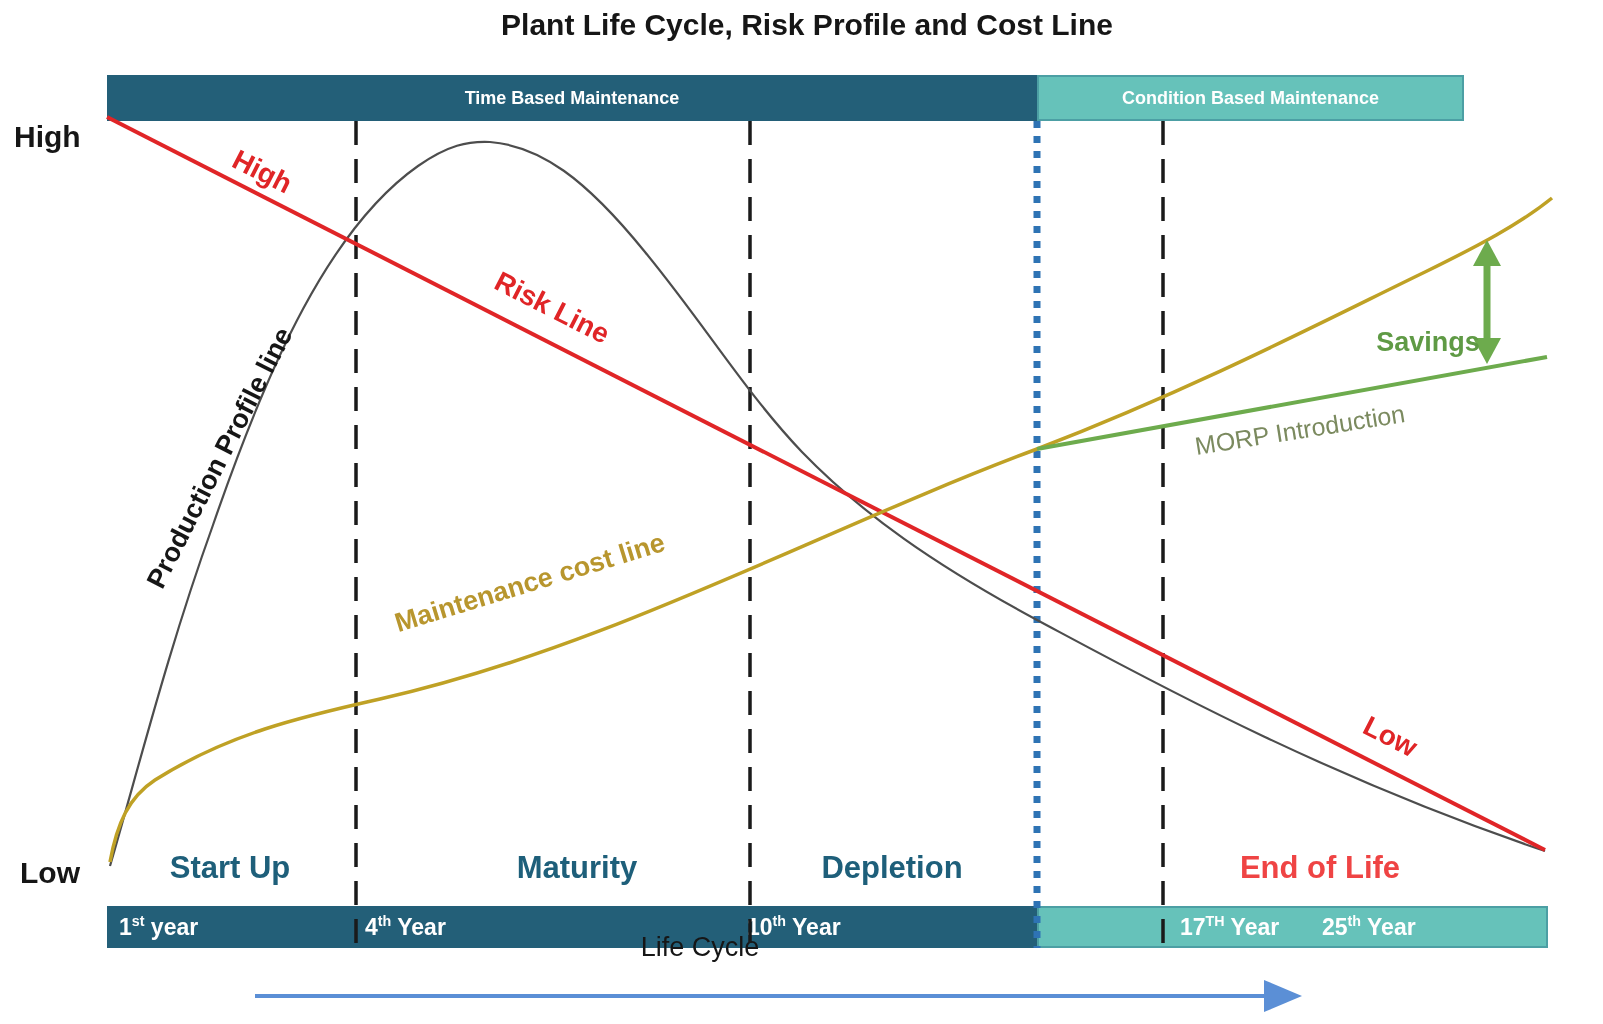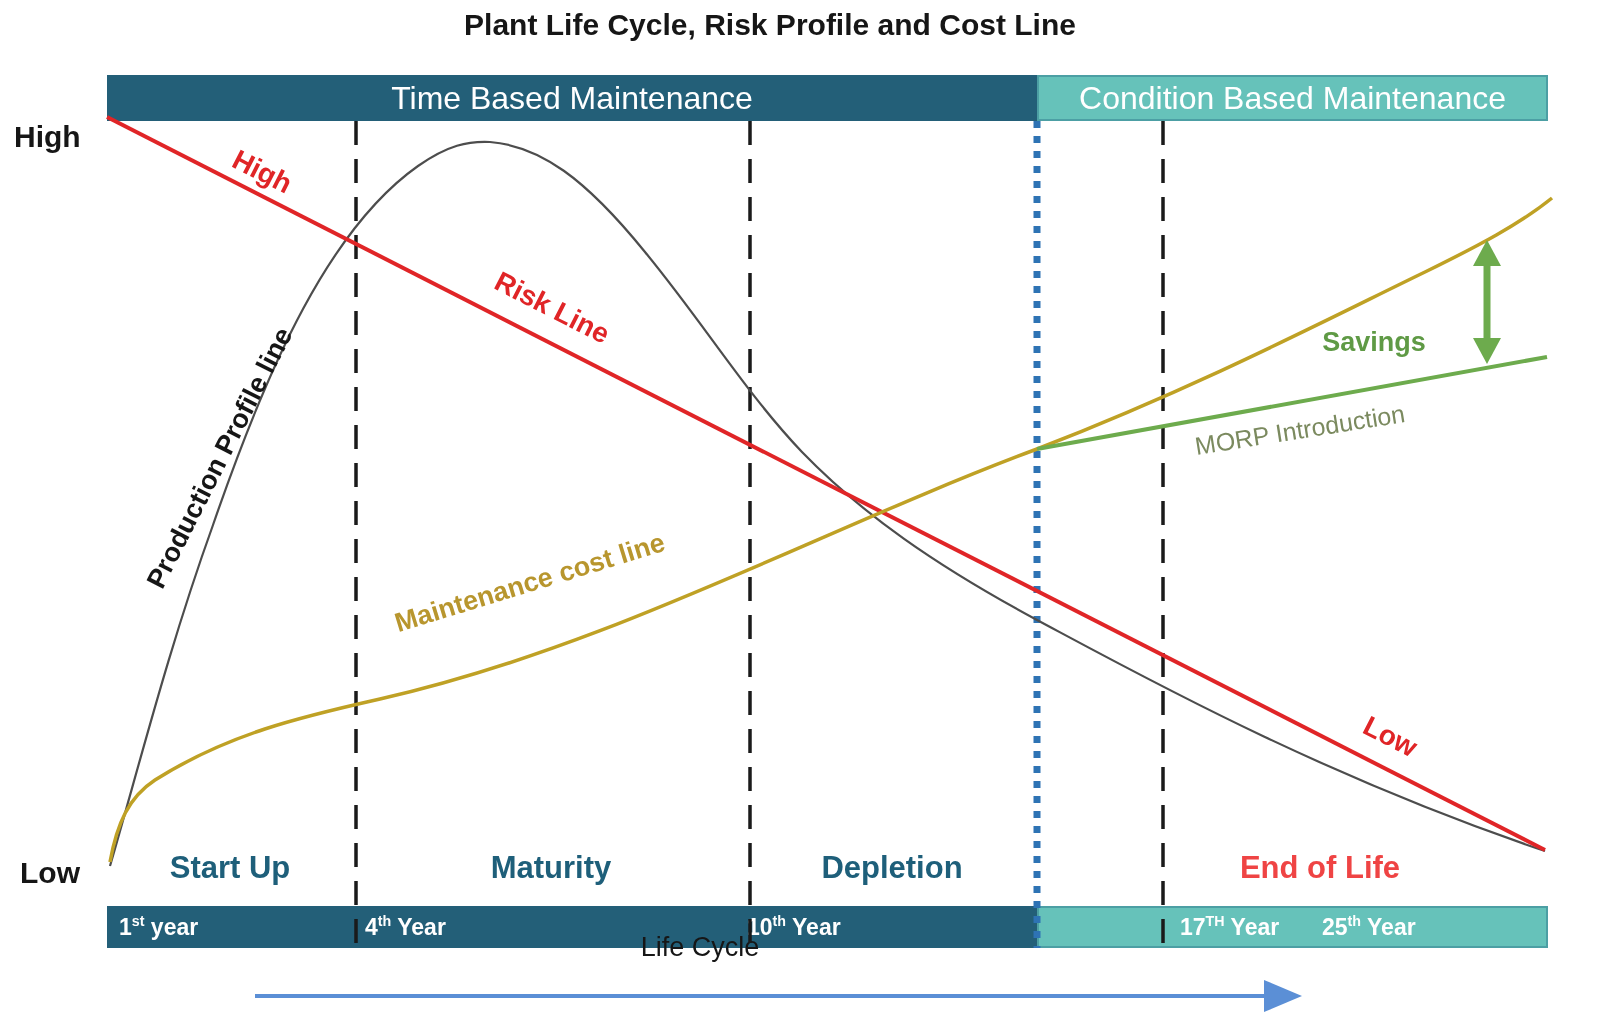--- a/index.html
+++ b/index.html
@@ -4,61 +4,61 @@
 <style>
   html,body{margin:0;padding:0;}
   body{
     width:1603px;height:1024px;position:relative;overflow:hidden;
     background:#ffffff;
     font-family:"Liberation Sans", sans-serif;
   }
   .abs{position:absolute;}
   .title{
     left:0;top:8px;width:1540px;text-align:center;
-    font-size:30px;font-weight:bold;color:#161616;letter-spacing:0px;
+    font-size:30px;font-weight:bold;color:#161616;letter-spacing:0px;padding-left:37px;
   }
   .band{display:flex;align-items:center;justify-content:center;box-sizing:border-box;}
-  .band-label{color:#ffffff;font-size:32px;font-weight:normal;white-space:nowrap;}
+  .band-label{color:#ffffff;font-size:18px;font-weight:bold;white-space:nowrap;}
   .top-band{top:75px;height:46px;}
   .bottom-band{top:906px;height:42px;}
   .light-border{border:2px solid rgba(30,95,122,0.35);}
   .axis-label{font-size:30px;font-weight:bold;color:#161616;white-space:nowrap;}
   .phase-label{top:850px;width:220px;text-align:center;font-size:31px;font-weight:bold;white-space:nowrap;}
   .year-label{top:913px;color:#ffffff;font-size:23px;font-weight:bold;white-space:nowrap;}
   .year-label sup{font-size:0.62em;}
   .rot{transform-origin:center center;white-space:nowrap;font-weight:bold;}
   .life-cycle{top:932px;left:560px;width:280px;text-align:center;font-size:27px;font-weight:normal;color:#161616;}
   svg.overlay{left:0;top:0;pointer-events:none;}
 </style>
 </head>
 <body>
 
 <div class="abs title">Plant Life Cycle, Risk Profile and Cost Line</div>
 
 <div class="abs band top-band" style="left: 107px; width: 930px; background-color: rgb(35, 95, 120);">
   <span class="band-label">Time Based Maintenance</span>
 </div>
-<div class="abs band top-band light-border" style="left: 1037px; width: 511px; background-color: rgb(102, 194, 186);">
+<div class="abs band top-band light-border" style="left: 1037px; width: 427px; background-color: rgb(102, 194, 186);">
   <span class="band-label">Condition Based Maintenance</span>
 </div>
 
 <div class="abs band bottom-band" style="left: 107px; width: 930px; background-color: rgb(35, 95, 120);"></div>
 <div class="abs band bottom-band light-border" style="left: 1037px; width: 511px; background-color: rgb(102, 194, 186);"></div>
 
 <div class="abs year-label" style="left:119px;"><span>1</span><sup>st</sup><span> year</span></div>
 <div class="abs year-label" style="left:365px;"><span>4</span><sup>th</sup><span> Year</span></div>
 <div class="abs year-label" style="left:747px;"><span>10</span><sup>th</sup><span> Year</span></div>
 <div class="abs year-label" style="left:1180px;"><span>17</span><sup>TH</sup><span> Year</span></div>
 <div class="abs year-label" style="left:1322px;"><span>25</span><sup>th</sup><span> Year</span></div>
 
 <div class="abs axis-label" style="left:14px;top:120px;">High</div>
 <div class="abs axis-label" style="left:20px;top:856px;">Low</div>
 
 <div class="abs phase-label" style="left: 120px; color: rgb(30, 95, 122);">Start Up</div>
-<div class="abs phase-label" style="left: 441px; color: rgb(30, 95, 122);">Maturity</div>
+<div class="abs phase-label" style="left: 467px; color: rgb(30, 95, 122);">Maturity</div>
 <div class="abs phase-label" style="left: 782px; color: rgb(30, 95, 122);">Depletion</div>
 <div class="abs phase-label" style="left: 1210px; color: #ef4444;">End of Life</div>
 
 <div class="abs life-cycle">Life Cycle</div>
 
 <svg class="abs overlay" width="1603" height="1024" viewBox="0 0 1603 1024">
 
   <line x1="356" y1="121" x2="356" y2="948" stroke-width="3.5" stroke-dasharray="24 14" stroke="#1a1a1a"></line>
   <line x1="750" y1="121" x2="750" y2="948" stroke-width="3.5" stroke-dasharray="24 14" stroke="#1a1a1a"></line>
   <line x1="1163" y1="121" x2="1163" y2="948" stroke-width="3.5" stroke-dasharray="24 14" stroke="#1a1a1a"></line>
@@ -85,13 +85,13 @@
   <line x1="255" y1="996" x2="1272" y2="996" stroke-width="4" stroke="#5b8fd6"></line>
   <polygon points="1302,996 1264,980 1264,1012" fill="#5b8fd6"></polygon>
 </svg>
 
 <div class="abs rot" style="left: 262px; top: 172px; font-size: 28px; transform: translate(-50%, -50%) rotate(27deg); color: rgb(224, 37, 39);">High</div>
 <div class="abs rot" style="left: 552px; top: 308px; font-size: 28px; transform: translate(-50%, -50%) rotate(27deg); color: rgb(224, 37, 39);">Risk Line</div>
 <div class="abs rot" style="left: 1390px; top: 737px; font-size: 28px; transform: translate(-50%, -50%) rotate(27deg); color: rgb(224, 37, 39);">Low</div>
 <div class="abs rot" style="left: 220px; top: 458px; font-size: 27px; transform: translate(-50%, -50%) rotate(-63deg); color: rgb(22, 22, 22);">Production Profile line</div>
 <div class="abs rot" style="left: 530px; top: 583px; font-size: 27px; transform: translate(-50%, -50%) rotate(-17deg); color: rgb(184, 150, 46);">Maintenance cost line</div>
 <div class="abs rot" style="left: 1300px; top: 430px; font-size: 25px; font-weight: normal; transform: translate(-50%, -50%) rotate(-9deg); color: rgb(123, 138, 95);">MORP Introduction</div>
-<div class="abs rot" style="left: 1374px; top: 342px; font-size: 27px; transform: translate(-50%, -50%); color: rgb(95, 154, 69);">Savings</div>
+<div class="abs rot" style="left: 1428px; top: 342px; font-size: 27px; transform: translate(-50%, -50%); color: rgb(95, 154, 69);">Savings</div>
 
 </body></html>

